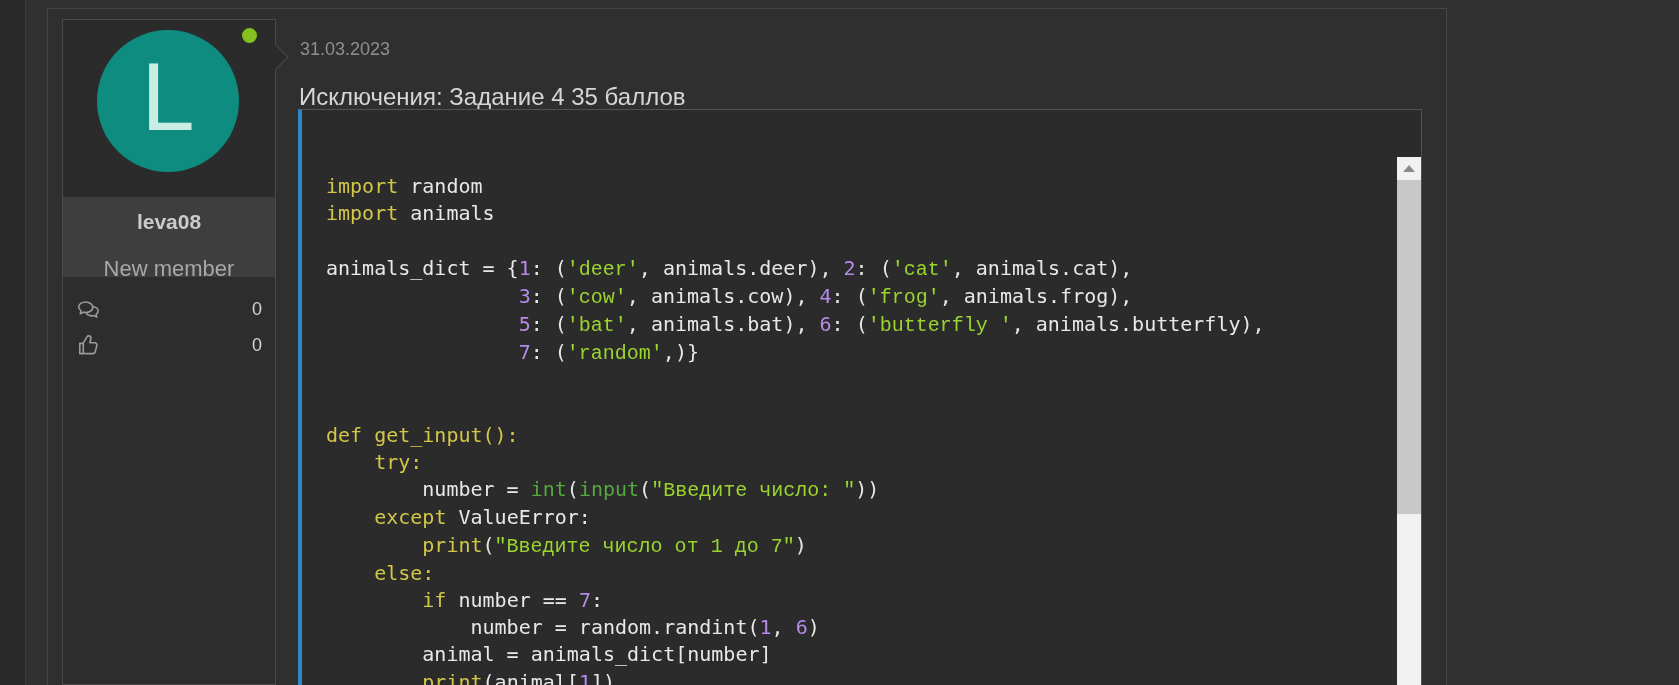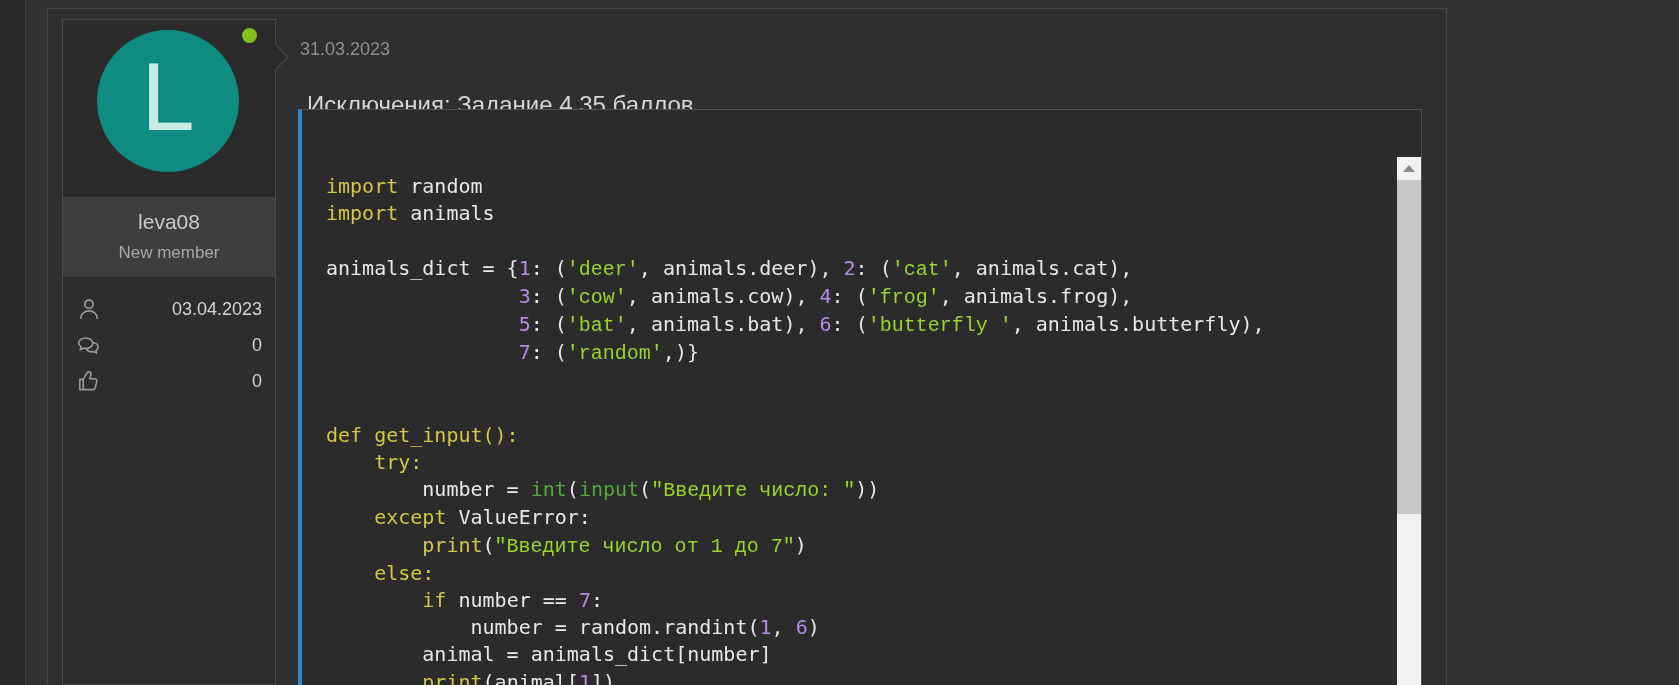--- a/index.html
+++ b/index.html
@@ -15,31 +15,31 @@
             border:1px solid #4a4a4a;background:#2d2d2d;box-sizing:content-box;}
   .avatar-area{position:relative;height:177px;background:#2b2b2b;}
   .tail{position:absolute;top:28px;right:-10px;width:17px;height:17px;background:#2b2b2b;
         border-top:1px solid #4a4a4a;border-right:1px solid #4a4a4a;transform:rotate(45deg);}
   .avatar{position:absolute;left:34px;top:10px;width:142px;height:142px;border-radius:50%;
           background:var(--c-teal,#0e8c80);display:flex;align-items:center;justify-content:center;cursor:pointer;}
   .avatar span{color:#c9ece4;font-size:96px;line-height:1;transform:translateY(-4px);}
   .online-dot{position:absolute;left:179px;top:8px;width:15px;height:15px;border-radius:50%;
               background:var(--c-online,#84c11e);}
   .user-ident{height:80px;background:#3e3e3e;text-align:center;padding-top:13px;box-sizing:border-box;}
-  .username{font-size:21px;font-weight:normal;color:#cbcbcb;cursor:pointer;}
-  .user-title{font-size:17px;color:#a8a8a8;margin-top:9px;text-align:center;}
+  .username{font-size:21px;font-weight:bold;color:#cbcbcb;cursor:pointer;}
+  .user-title{font-size:22px;color:#a8a8a8;margin-top:22px;text-align:center;}
   .user-stats{padding:14px 13px;background:#2d2d2d;}
   .stat-row{display:flex;align-items:center;justify-content:space-between;height:36px;}
   .stat-icon{width:26px;height:26px;color:#9a9a9a;}
   .stat-icon svg{width:26px;height:26px;display:block;}
   .stat-value{font-size:18px;color:#d4d4d4;}
 
   
   .post-date{position:absolute;left:252px;top:30px;font-size:18px;color:#8f8f8f;cursor:pointer;}
-  .post-title{position:absolute;left:251px;top:74px;margin:8px;font-size:24px;font-weight:normal;color:#d6d6d6;}
+  .post-title{position:absolute;left:251px;top:74px;margin:0;font-size:24px;font-weight:normal;color:#d6d6d6;}
 
   .code-block{position:absolute;left:250px;top:100px;width:1124px;height:640px;background:#2b2b2b;
               border:1px solid #525252;border-left:4px solid var(--c-blue,#2e86c9);box-sizing:border-box;}
   .code-lang{margin:20px 0 0 24px;font-size:19px;color:var(--c-label,#5fa85f);}
   .code-scroll{position:absolute;left:0;right:0;top:47px;bottom:0;overflow:hidden;}
   .code{margin:0;padding:16px 34px 10px 24px;font-family:"DejaVu Sans Mono",monospace;
         font-size:20px;line-height:27.2px;color:var(--c-plain,#e8e8e6);}
   .cl{white-space:pre;}
   .tk-k{color:var(--c-keyword,#d3c748);}
   .tk-b{color:var(--c-builtin,#55a83e);}
@@ -70,29 +70,20 @@
         </div>
         <span class="online-dot"></span>
       </div>
       <div class="user-ident">
         <div class="username">leva08</div>
         <div class="user-title">New member</div>
       </div>
       <div class="user-stats" id="user-stats">
           <div class="stat-row">
             <span class="stat-icon">
-              <svg viewBox="0 0 24 24" fill="none" stroke="currentColor" stroke-width="1.6" stroke-linecap="round">
-                <circle cx="12" cy="7.5" r="3.8"></circle>
-                <path d="M4.5 20.5c0-4.2 3.4-6.8 7.5-6.8s7.5 2.6 7.5 6.8"></path>
-              </svg>
-            </span>
-            <span class="stat-value">03.04.2023</span>
-          </div>
-          <div class="stat-row">
-            <span class="stat-icon">
               <svg viewBox="0 0 24 24" fill="none" stroke="currentColor" stroke-width="1.5" stroke-linejoin="round">
                 <path d="M9 5.5c-3.6 0-6.5 2-6.5 4.6 0 1.4.8 2.6 2.1 3.4L4 16.5l3-1.6c.6.2 1.3.3 2 .3 3.6 0 6.5-2 6.5-4.6S12.6 5.5 9 5.5z"></path>
                 <path d="M15.5 9.7c2.6.4 4.9 2.1 4.9 4.2 0 1.2-.7 2.2-1.8 3l.5 2.6-2.6-1.4c-.5.2-1.1.2-1.7.2-2.3 0-4.3-.9-5.4-2.3"></path>
               </svg>
             </span>
             <span class="stat-value">0</span>
           </div>
           <div class="stat-row">
             <span class="stat-icon">
               <svg viewBox="0 0 24 24" fill="none" stroke="currentColor" stroke-width="1.5" stroke-linejoin="round">

